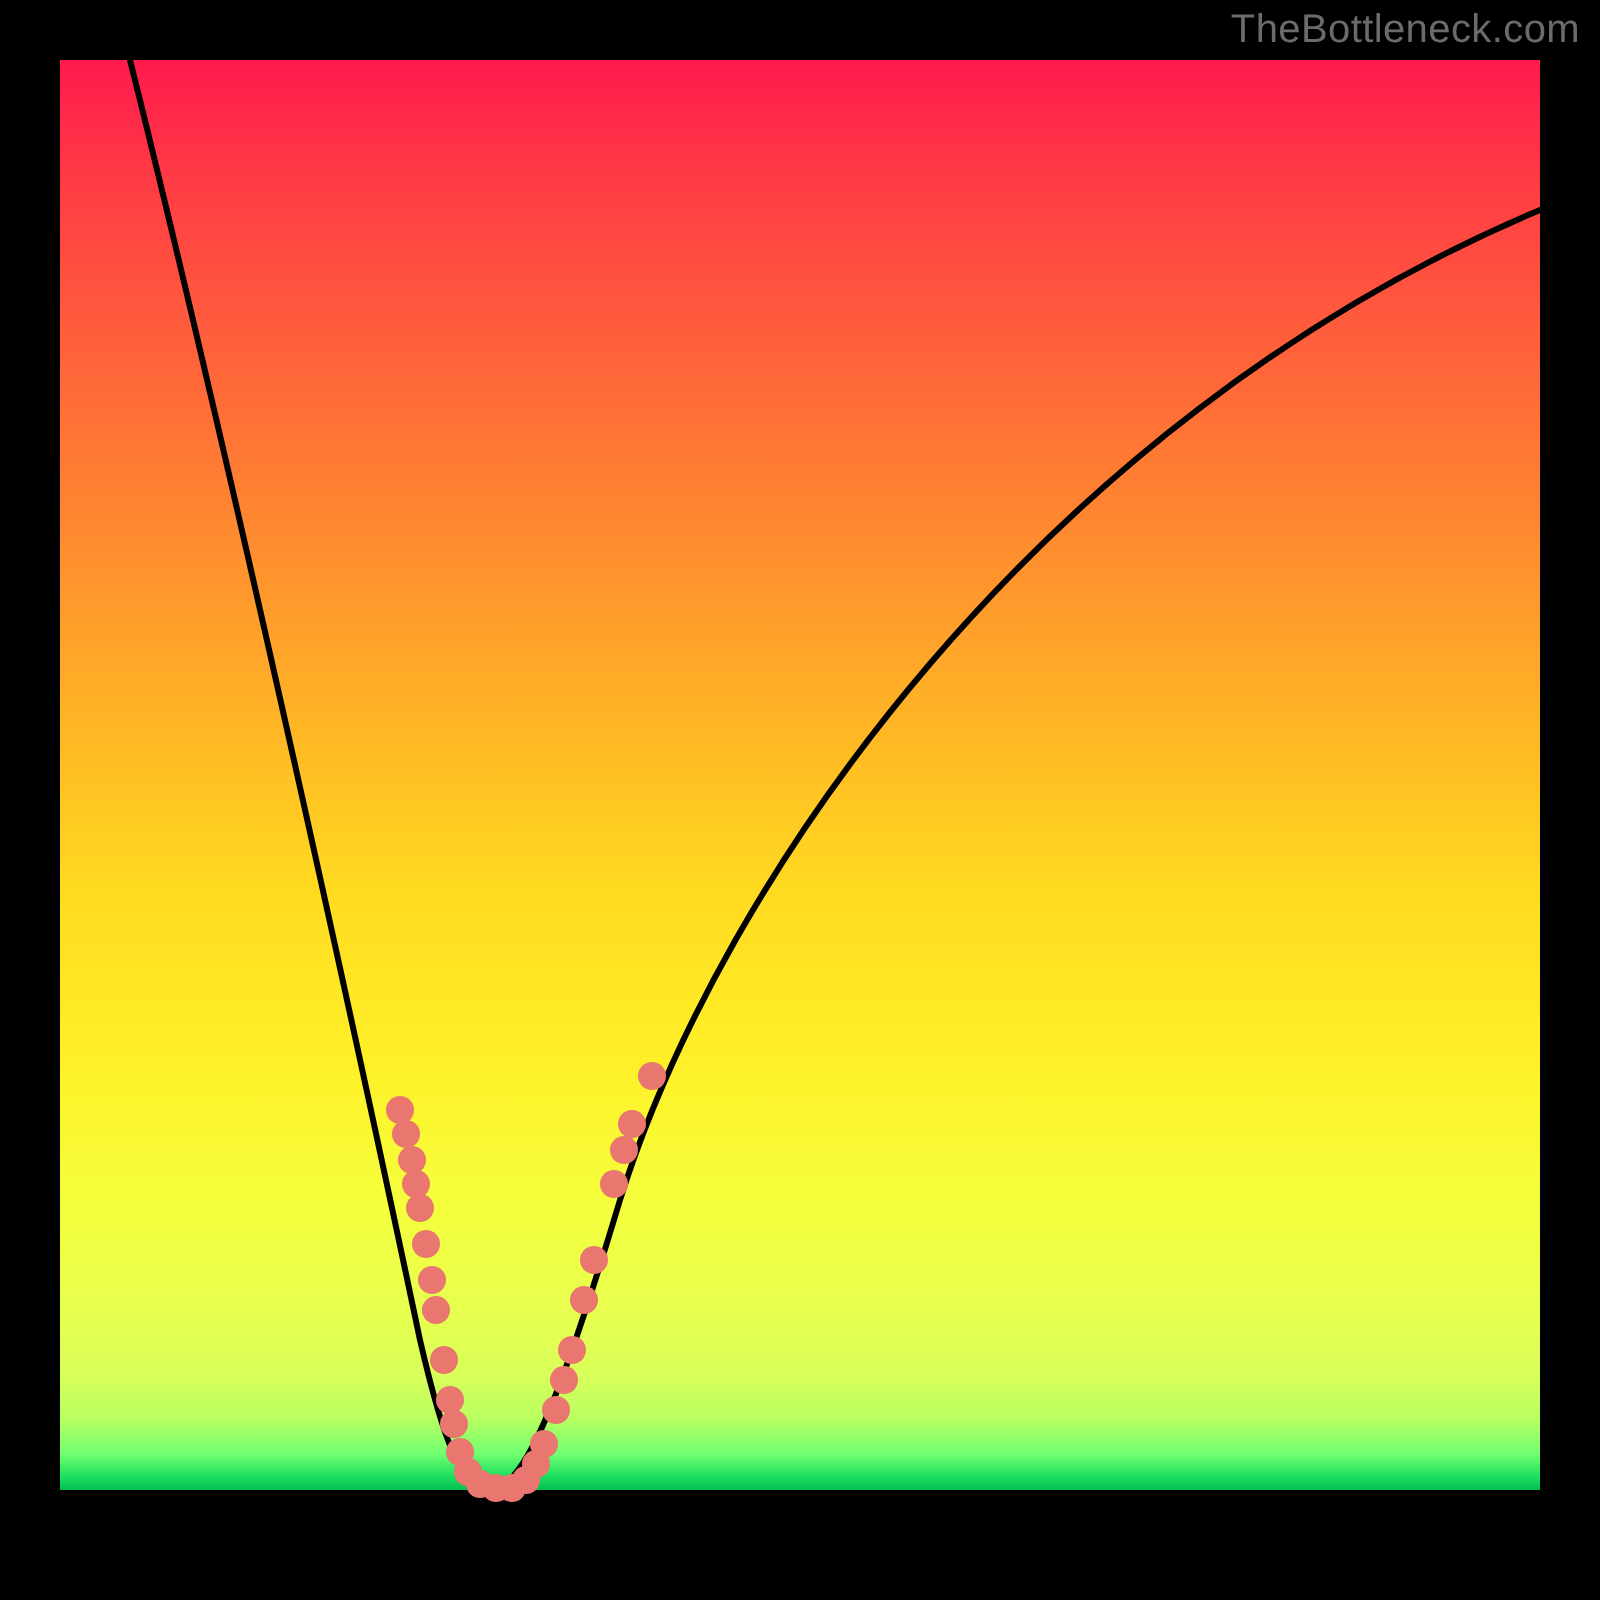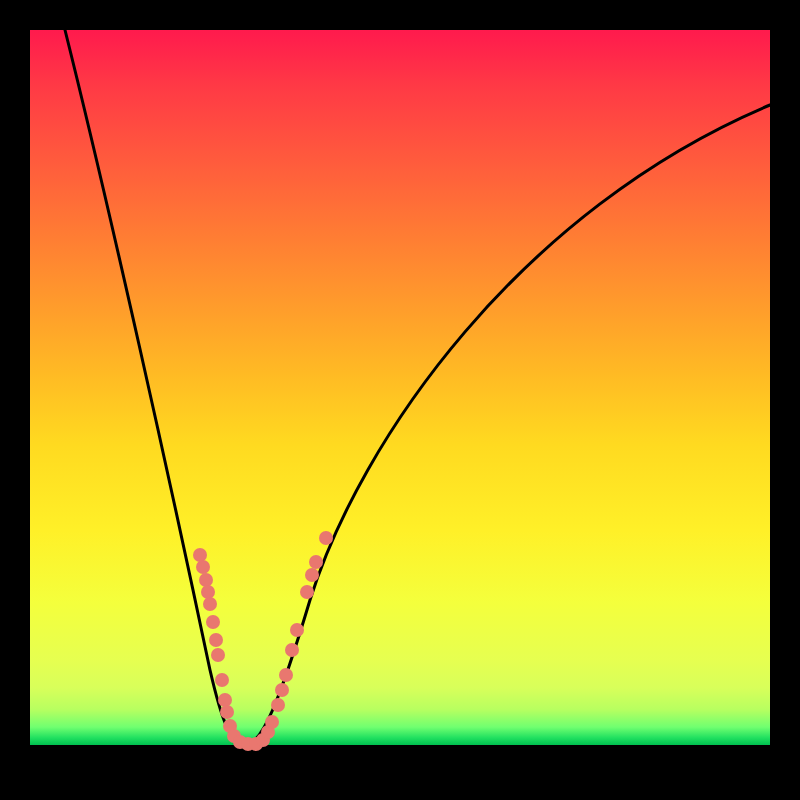--- a/index.html
+++ b/index.html
@@ -61,20 +61,21 @@
   .bead {
     fill: #e9776f; 
   }
 </style>
 </head>
 <body>
 
 <div class="frame">
   <div class="panel"></div>
 
+  <div class="watermark">TheBottleneck.com</div>
 
   <svg class="curves" width="800" height="800" viewBox="0 0 800 800">
 
     <path d="M 65 30
              C 110 210, 170 480, 210 670
              C 222 722, 230 742, 245 745" fill="none" stroke="#000" stroke-width="3" stroke-linecap="round"></path>
 
     <path d="M 245 745
              C 262 745, 280 700, 310 600
              C 360 440, 520 210, 770 105" fill="none" stroke="#000" stroke-width="3" stroke-linecap="round"></path>

